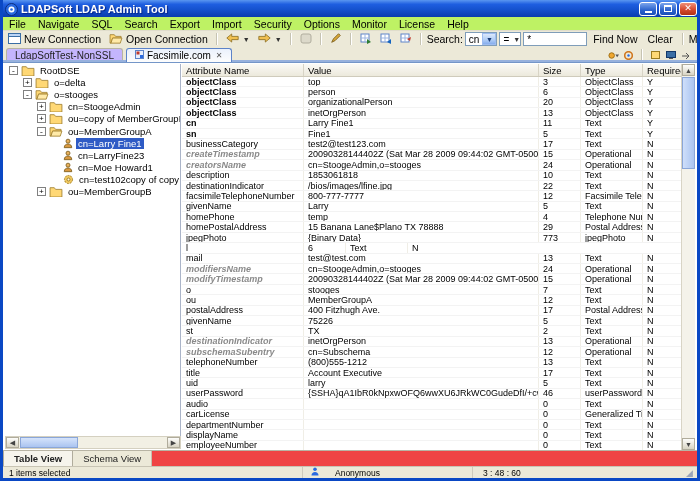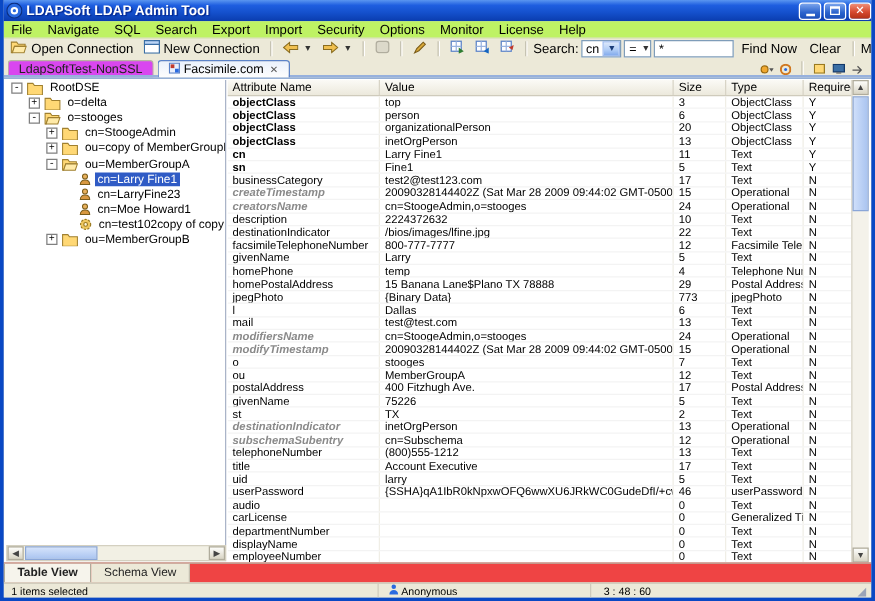--- a/index.html
+++ b/index.html
@@ -33,21 +33,21 @@
   .combo .cval{padding:0 3px;font-size:10px;min-width:0}
   .combo .cbtn{width:14px;height:12px;margin:0;background:linear-gradient(180deg,#dce8fb,#aecbf5 60%,#86aded);
     border:1px solid #9ebcf0;display:flex;align-items:center;justify-content:center;font-size:7px;color:#1a3c78}
   .tinput{border:1px solid #7f9db9;height:14px;font-size:10px;padding:0 3px;font-family:"Liberation Sans",sans-serif}
   .linkbtn{padding:0 4px;color:#000}
   .tlabel{color:#000}
   
   .tabrow{position:absolute;left:0;right:0;top:47px;height:15px;background:#ece9d8;display:flex;align-items:flex-end}
   .tabrow:after{content:"";position:absolute;left:0;right:0;bottom:0px;height:2px;background:#97b1dd}
   .tab{height:14px;display:flex;align-items:center;gap:3px;padding:0 8px;font-size:10px;color:#222;
-    border:1px solid #b8b4a2;border-bottom:none;border-radius:3px 3px 0 0;margin-left:3px;background:#d946ef}
+    border:1px solid #b8b4a2;border-bottom:none;border-radius:3px 3px 0 0;margin-left:3px;background:#c4b5fd}
   .tab.active{background:linear-gradient(180deg,#eaf1fc,#fdfdfd);border-color:#5c83c8;color:#000;position:relative;z-index:2}
   .tab .tclose{font-size:8px;color:#555;margin-left:2px}
   .tabrow-icons{margin-left:auto;display:flex;align-items:center;gap:4px;padding-right:6px;height:14px}
   .tri{width:11px;height:10px;display:flex;align-items:center;justify-content:center}
   
   .main{position:absolute;left:0;right:0;top:62px;height:388px;background:#fff;border-top:1px solid #7496c8}
   .tree{position:absolute;left:2px;top:1px;width:176px;bottom:14px;background:#fff;overflow:hidden;
     border-right:1px solid #aab4c8;font-size:9.5px}
   .tree-row{height:12.2px;display:flex;align-items:center;white-space:nowrap}
   .toggle{width:9px;height:9px;border:1px solid #808080;background:#fff;color:#000;font-size:8px;line-height:7px;
@@ -82,21 +82,21 @@
   .vfill{flex:1}
   
   .viewtabs{position:absolute;left:0;right:0;top:450px;height:16px;background:#ef4444;border-top:1px solid #b8b4a4;
     display:flex;align-items:stretch;font-size:9.5px}
   .vtab{display:flex;align-items:center;padding:0 10px;border-right:1px solid #c4c0b0;background:#ece9d8;color:#222}
   .vtab.active{background:#f6f4ec;font-weight:bold;border-right:1px solid #b0ac9c;border-left:1px solid #b0ac9c}
   
   .statusbar{position:absolute;left:0;right:0;top:466px;height:12px;background:#ece9d8;border-top:1px solid #c8c4b4;
     display:flex;align-items:center;font-size:8.5px;color:#000}
   .st-left{width:300px;padding-left:6px;border-right:1px solid #cfcbbc;height:100%;display:flex;align-items:center}
-  .st-user{width:170px;padding-left:8px;border-right:1px solid #cfcbbc;height:100%;display:flex;align-items:center;gap:2px}
+  .st-user{width:170px;padding-left:8px;border-right:1px solid #cfcbbc;height:100%;display:flex;align-items:center;gap:16px}
   .st-counter{padding-left:10px;flex:1}
   .st-grip{padding-right:4px;color:#9aa4b8;font-size:9px}
 </style>
 </head>
 <body>
 
 <div class="window">
 
   <div class="titlebar">
     <span class="app-icon">
@@ -127,32 +127,32 @@
       <span class="menu-item">Import</span>
       <span class="menu-item">Security</span>
       <span class="menu-item">Options</span>
       <span class="menu-item">Monitor</span>
       <span class="menu-item">License</span>
       <span class="menu-item">Help</span>
     </div>
 
   <div class="toolbar">
     <span class="tbtn">
+      <span><svg width="13" height="11" viewBox="0 0 13 11">
+            <rect x="0.5" y="0.5" width="12" height="10" fill="#fff" stroke="#3a6ea5"></rect>
+            <rect x="0.5" y="0.5" width="12" height="3" fill="#bcd5f6" stroke="#3a6ea5"></rect>
+          </svg></span>
+      <span>New Connection</span>
+    </span>
+    <span class="tbtn">
       <span><svg width="14" height="11" viewBox="0 0 16 13">
             <path d="M1 2h5l1.5 2H14v2H4L2 12H1z" fill="#ffd875" stroke="#a08030"></path>
             <path d="M4 6h11l-2 6H2z" fill="#ffeaa8" stroke="#a08030"></path>
           </svg></span>
       <span>Open Connection</span>
-    </span>
-    <span class="tbtn">
-      <span><svg width="13" height="11" viewBox="0 0 13 11">
-            <rect x="0.5" y="0.5" width="12" height="10" fill="#fff" stroke="#3a6ea5"></rect>
-            <rect x="0.5" y="0.5" width="12" height="3" fill="#bcd5f6" stroke="#3a6ea5"></rect>
-          </svg></span>
-      <span>New Connection</span>
     </span>
     <span class="tsep"></span>
     <span class="tbtn">
       <span><svg width="13" height="10" viewBox="0 0 16 12">
             <path d="M7 1 1 6l6 5V8h8V4H7z" fill="#f0c050" stroke="#8a6d1f"></path>
           </svg></span>
         <span class="caret">▼</span>
     </span>
     <span class="tbtn">
       <span><svg width="13" height="10" viewBox="0 0 16 12">
@@ -439,21 +439,21 @@
           </div>
           <div class="trow">
             <div class="td c-name attr-i">creatorsName</div>
             <div class="td c-value">cn=StoogeAdmin,o=stooges</div>
             <div class="td c-size">24</div>
             <div class="td c-type">Operational</div>
             <div class="td c-req">N</div>
           </div>
           <div class="trow">
             <div class="td c-name">description</div>
-            <div class="td c-value">2224372632</div>
+            <div class="td c-value">1853061818</div>
             <div class="td c-size">10</div>
             <div class="td c-type">Text</div>
             <div class="td c-req">N</div>
           </div>
           <div class="trow">
             <div class="td c-name">destinationIndicator</div>
             <div class="td c-value">/bios/images/lfine.jpg</div>
             <div class="td c-size">22</div>
             <div class="td c-type">Text</div>
             <div class="td c-req">N</div>
@@ -488,21 +488,20 @@
           </div>
           <div class="trow">
             <div class="td c-name">jpegPhoto</div>
             <div class="td c-value">{Binary Data}</div>
             <div class="td c-size">773</div>
             <div class="td c-type">jpegPhoto</div>
             <div class="td c-req">N</div>
           </div>
           <div class="trow">
             <div class="td c-name">l</div>
-            <div class="td c-value">Dallas</div>
             <div class="td c-size">6</div>
             <div class="td c-type">Text</div>
             <div class="td c-req">N</div>
           </div>
           <div class="trow">
             <div class="td c-name">mail</div>
             <div class="td c-value">test@test.com</div>
             <div class="td c-size">13</div>
             <div class="td c-type">Text</div>
             <div class="td c-req">N</div>

